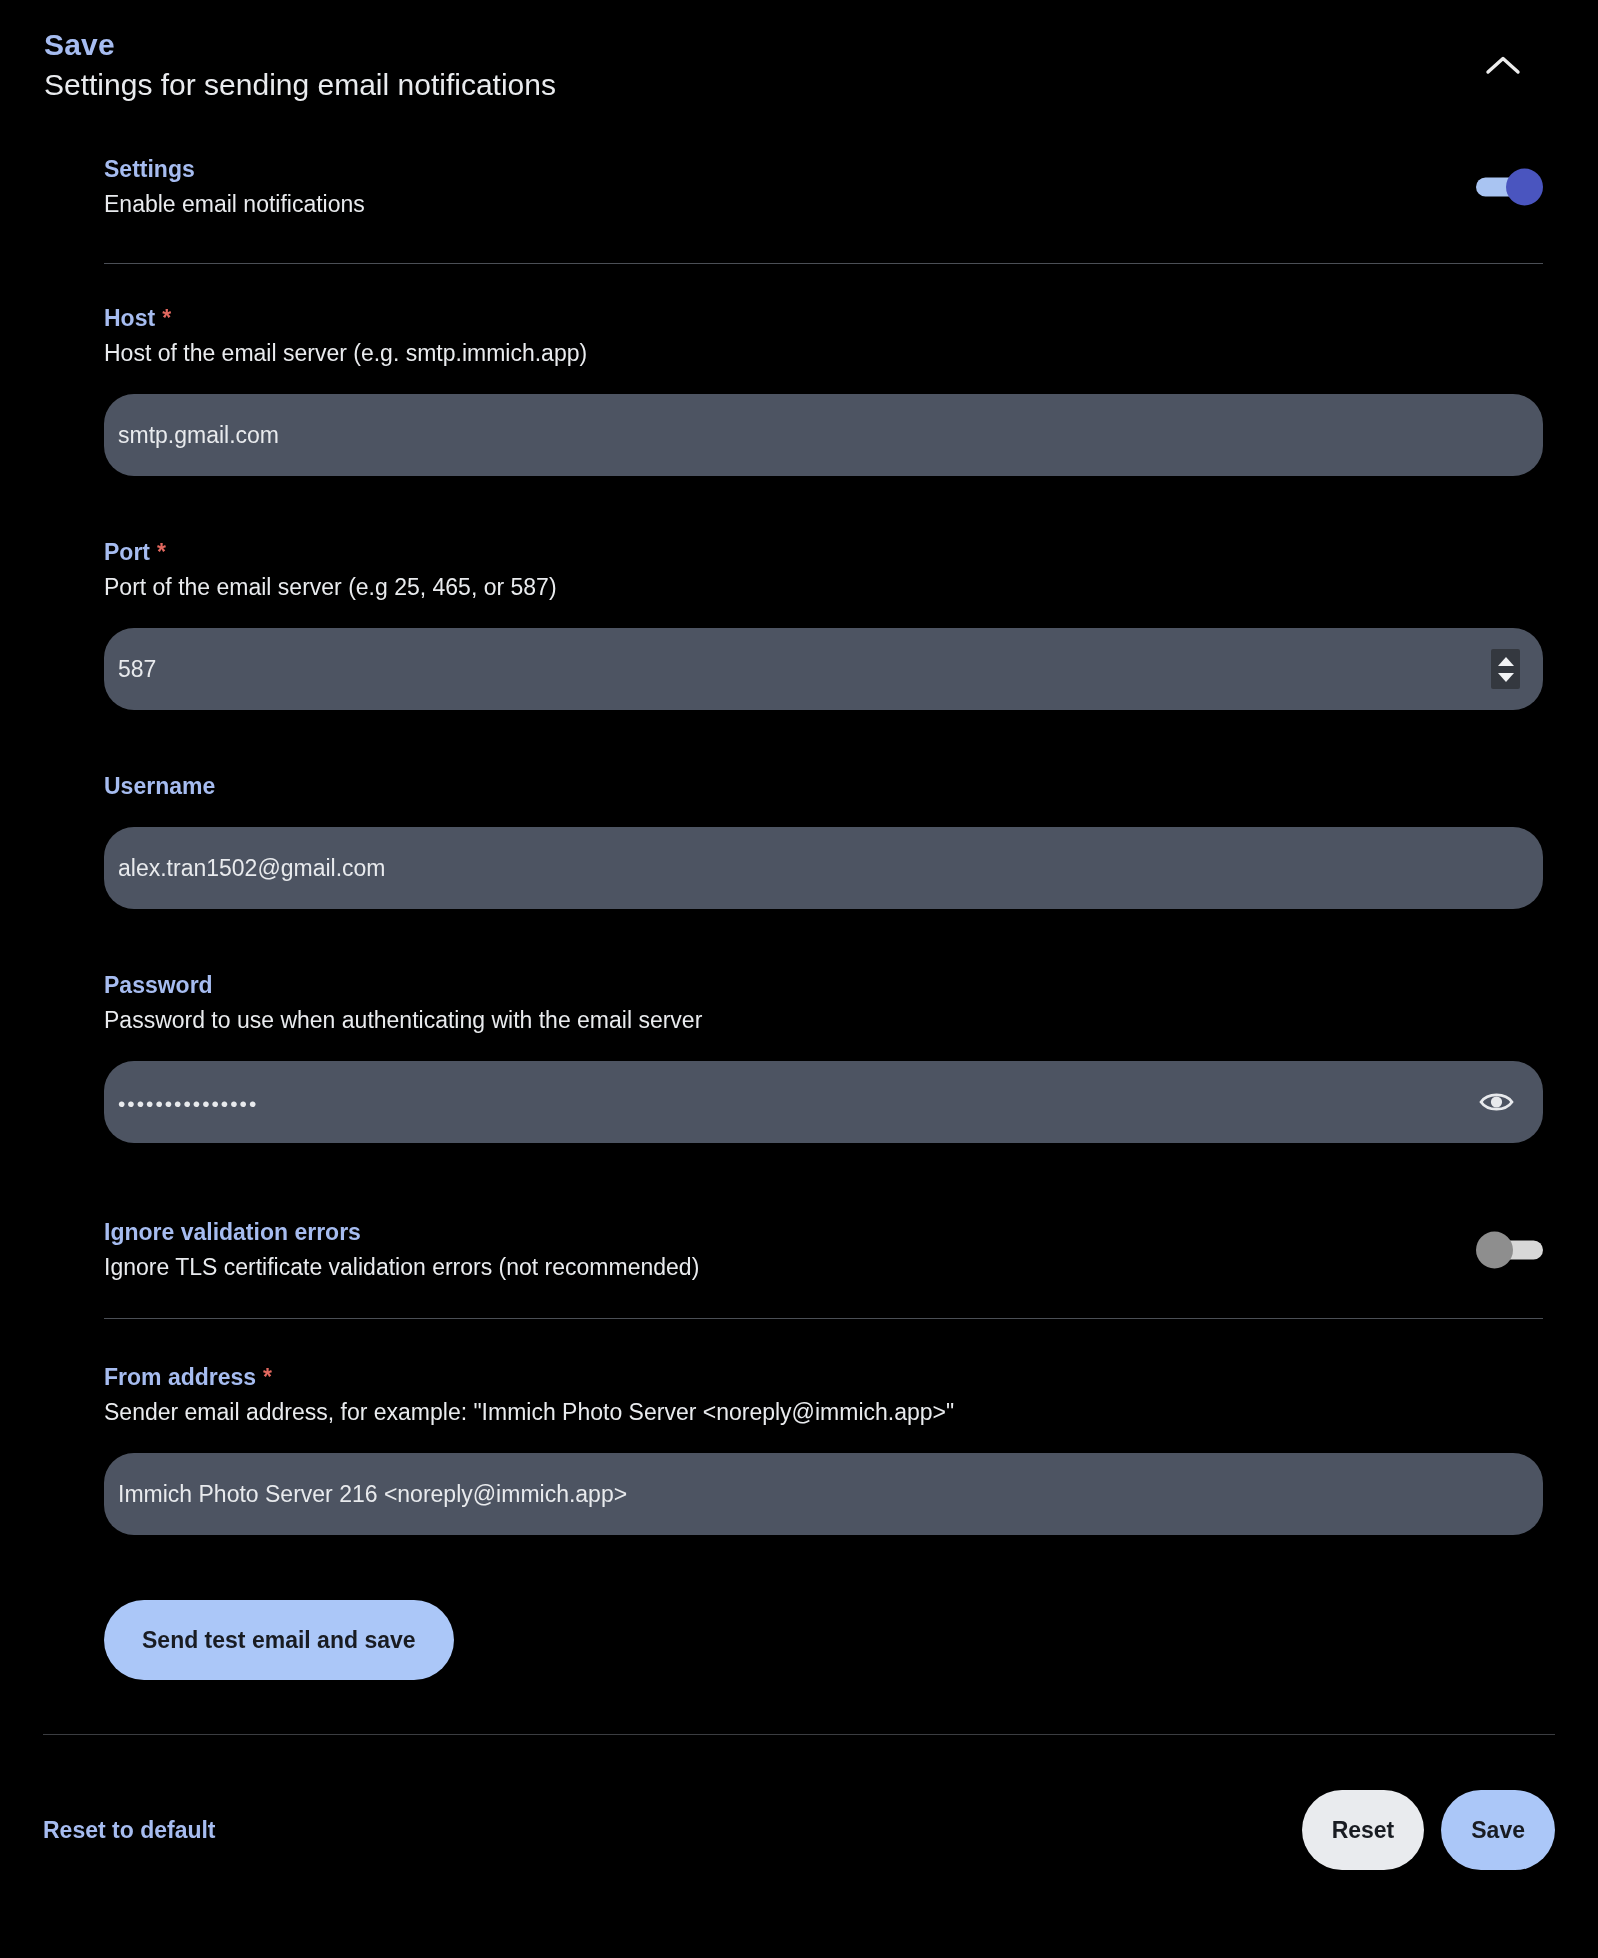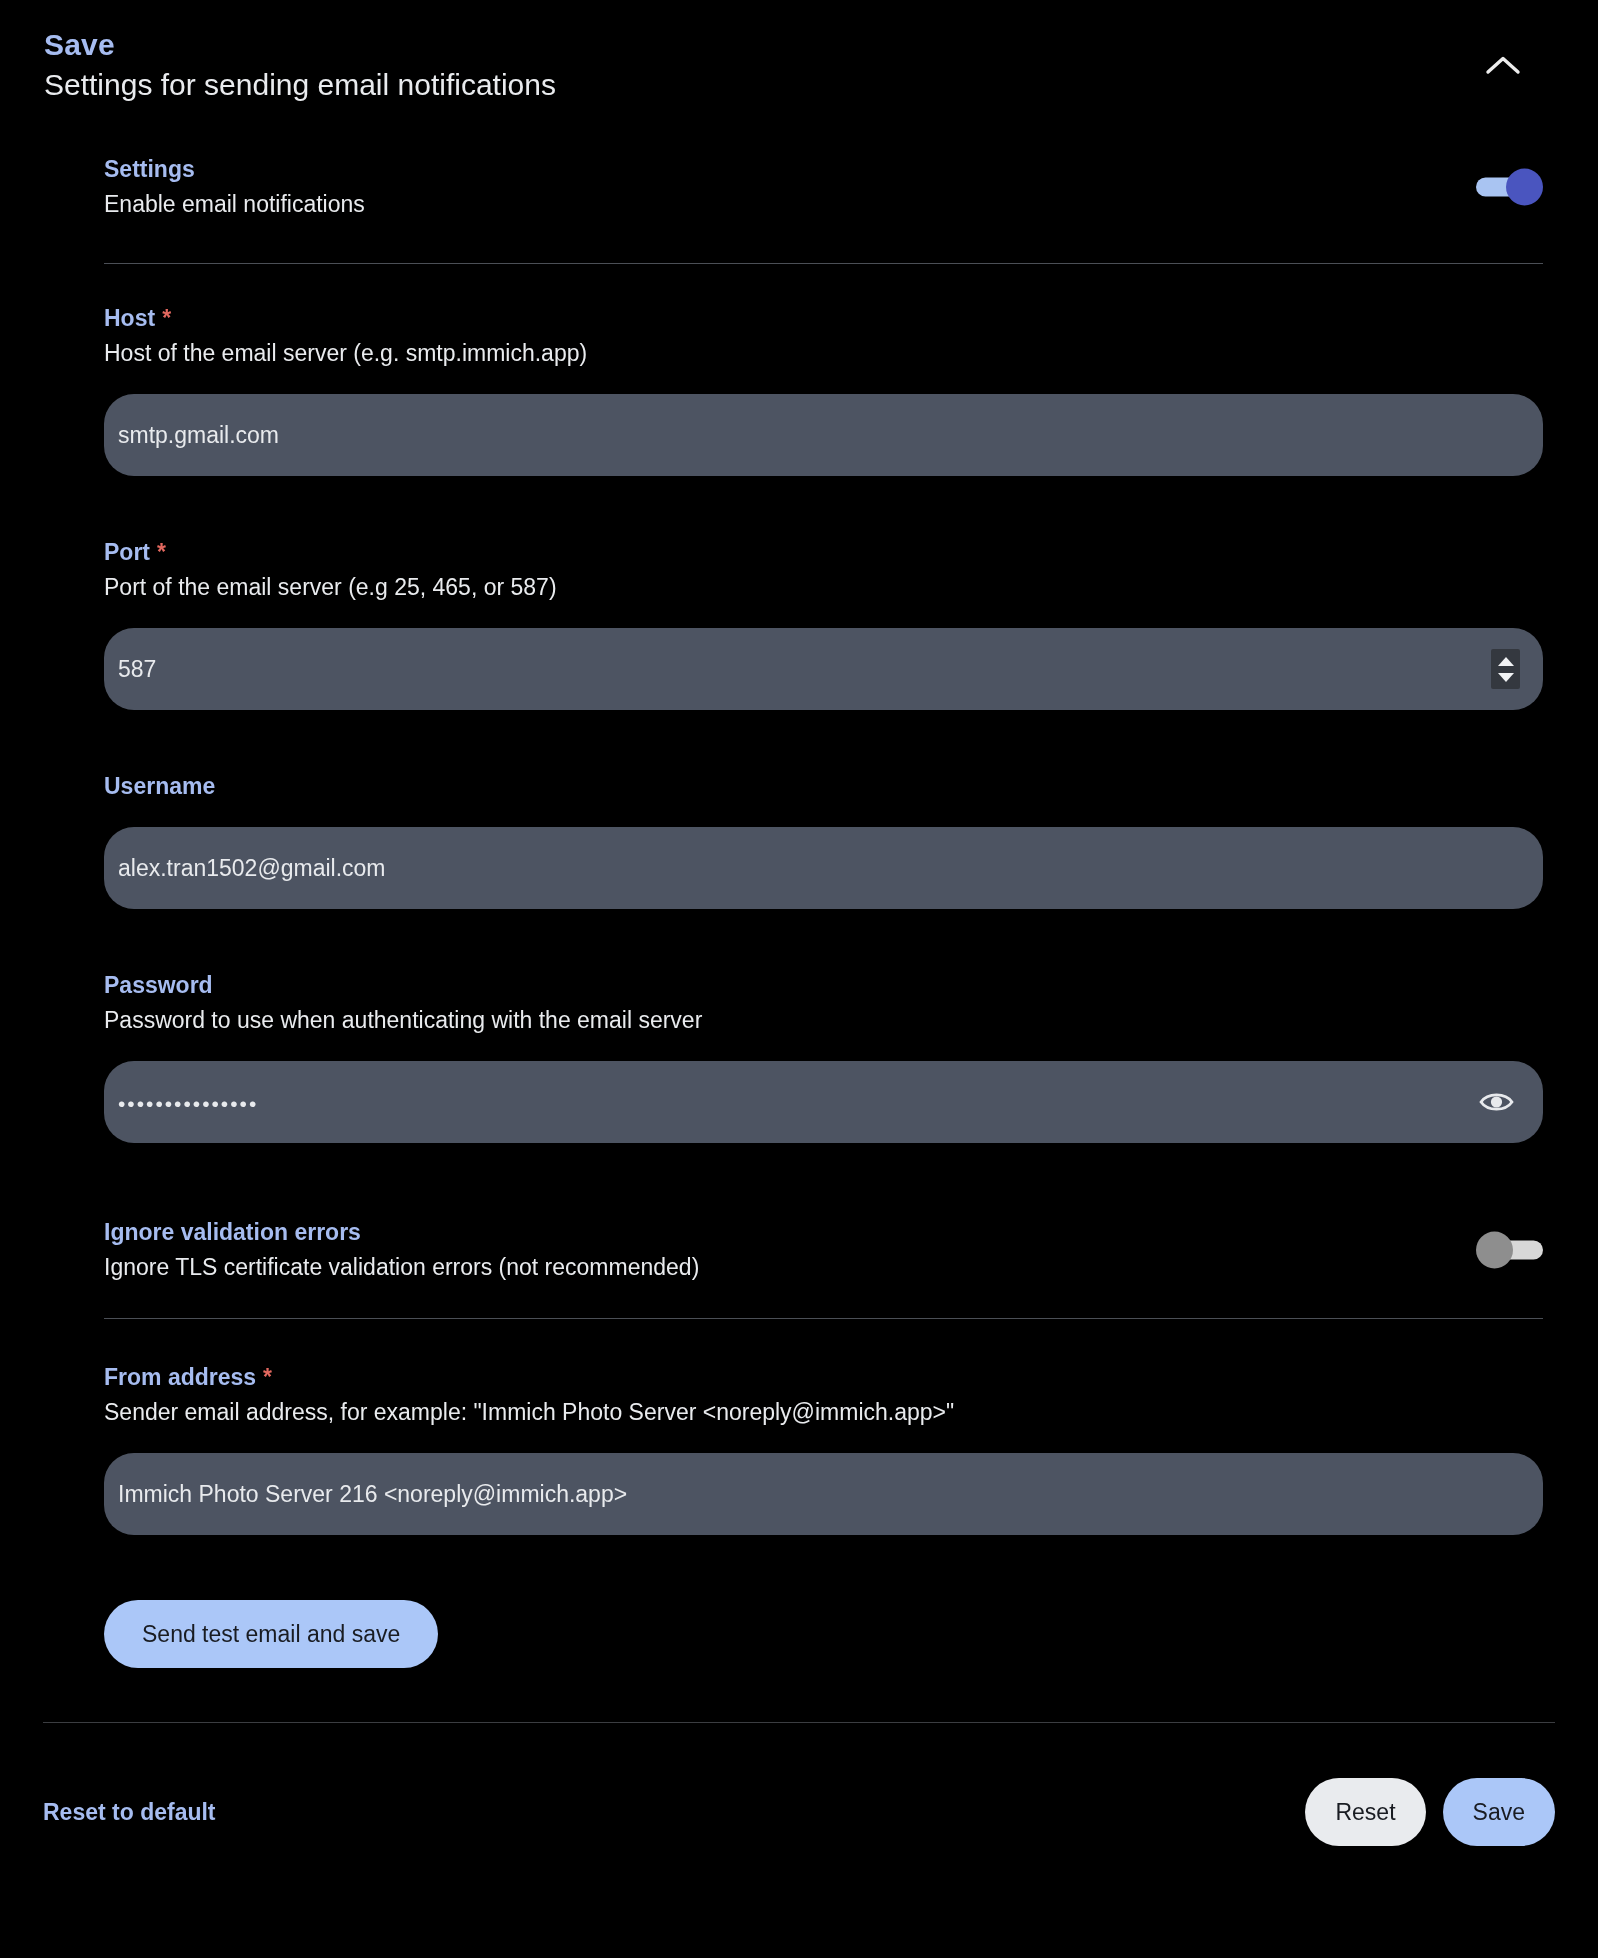--- a/index.html
+++ b/index.html
@@ -177,22 +177,22 @@
   }
   .toggle.on .track { left: 0; background: var(--toggle-on-track); }
   .toggle.on .knob { right: 0; background: var(--toggle-on-knob); }
   .toggle.off .track { right: 0; background: var(--toggle-off-track); }
   .toggle.off .knob { left: 0; background: var(--toggle-off-knob); }
   .btn {
     border: none;
     border-radius: 999px;
     font-family: inherit;
     font-size: 23px;
-    font-weight: 400;
-    height: 68px;
+    font-weight: 700;
+    height: 80px;
     cursor: pointer;
     color: var(--primary-button-text);
   }
   .btn.test {
     margin-top: 65px;
     padding: 0 38px;
     background: var(--primary-button-bg);
   }
   .footer-divider {
     margin: 54px 43px 0;

